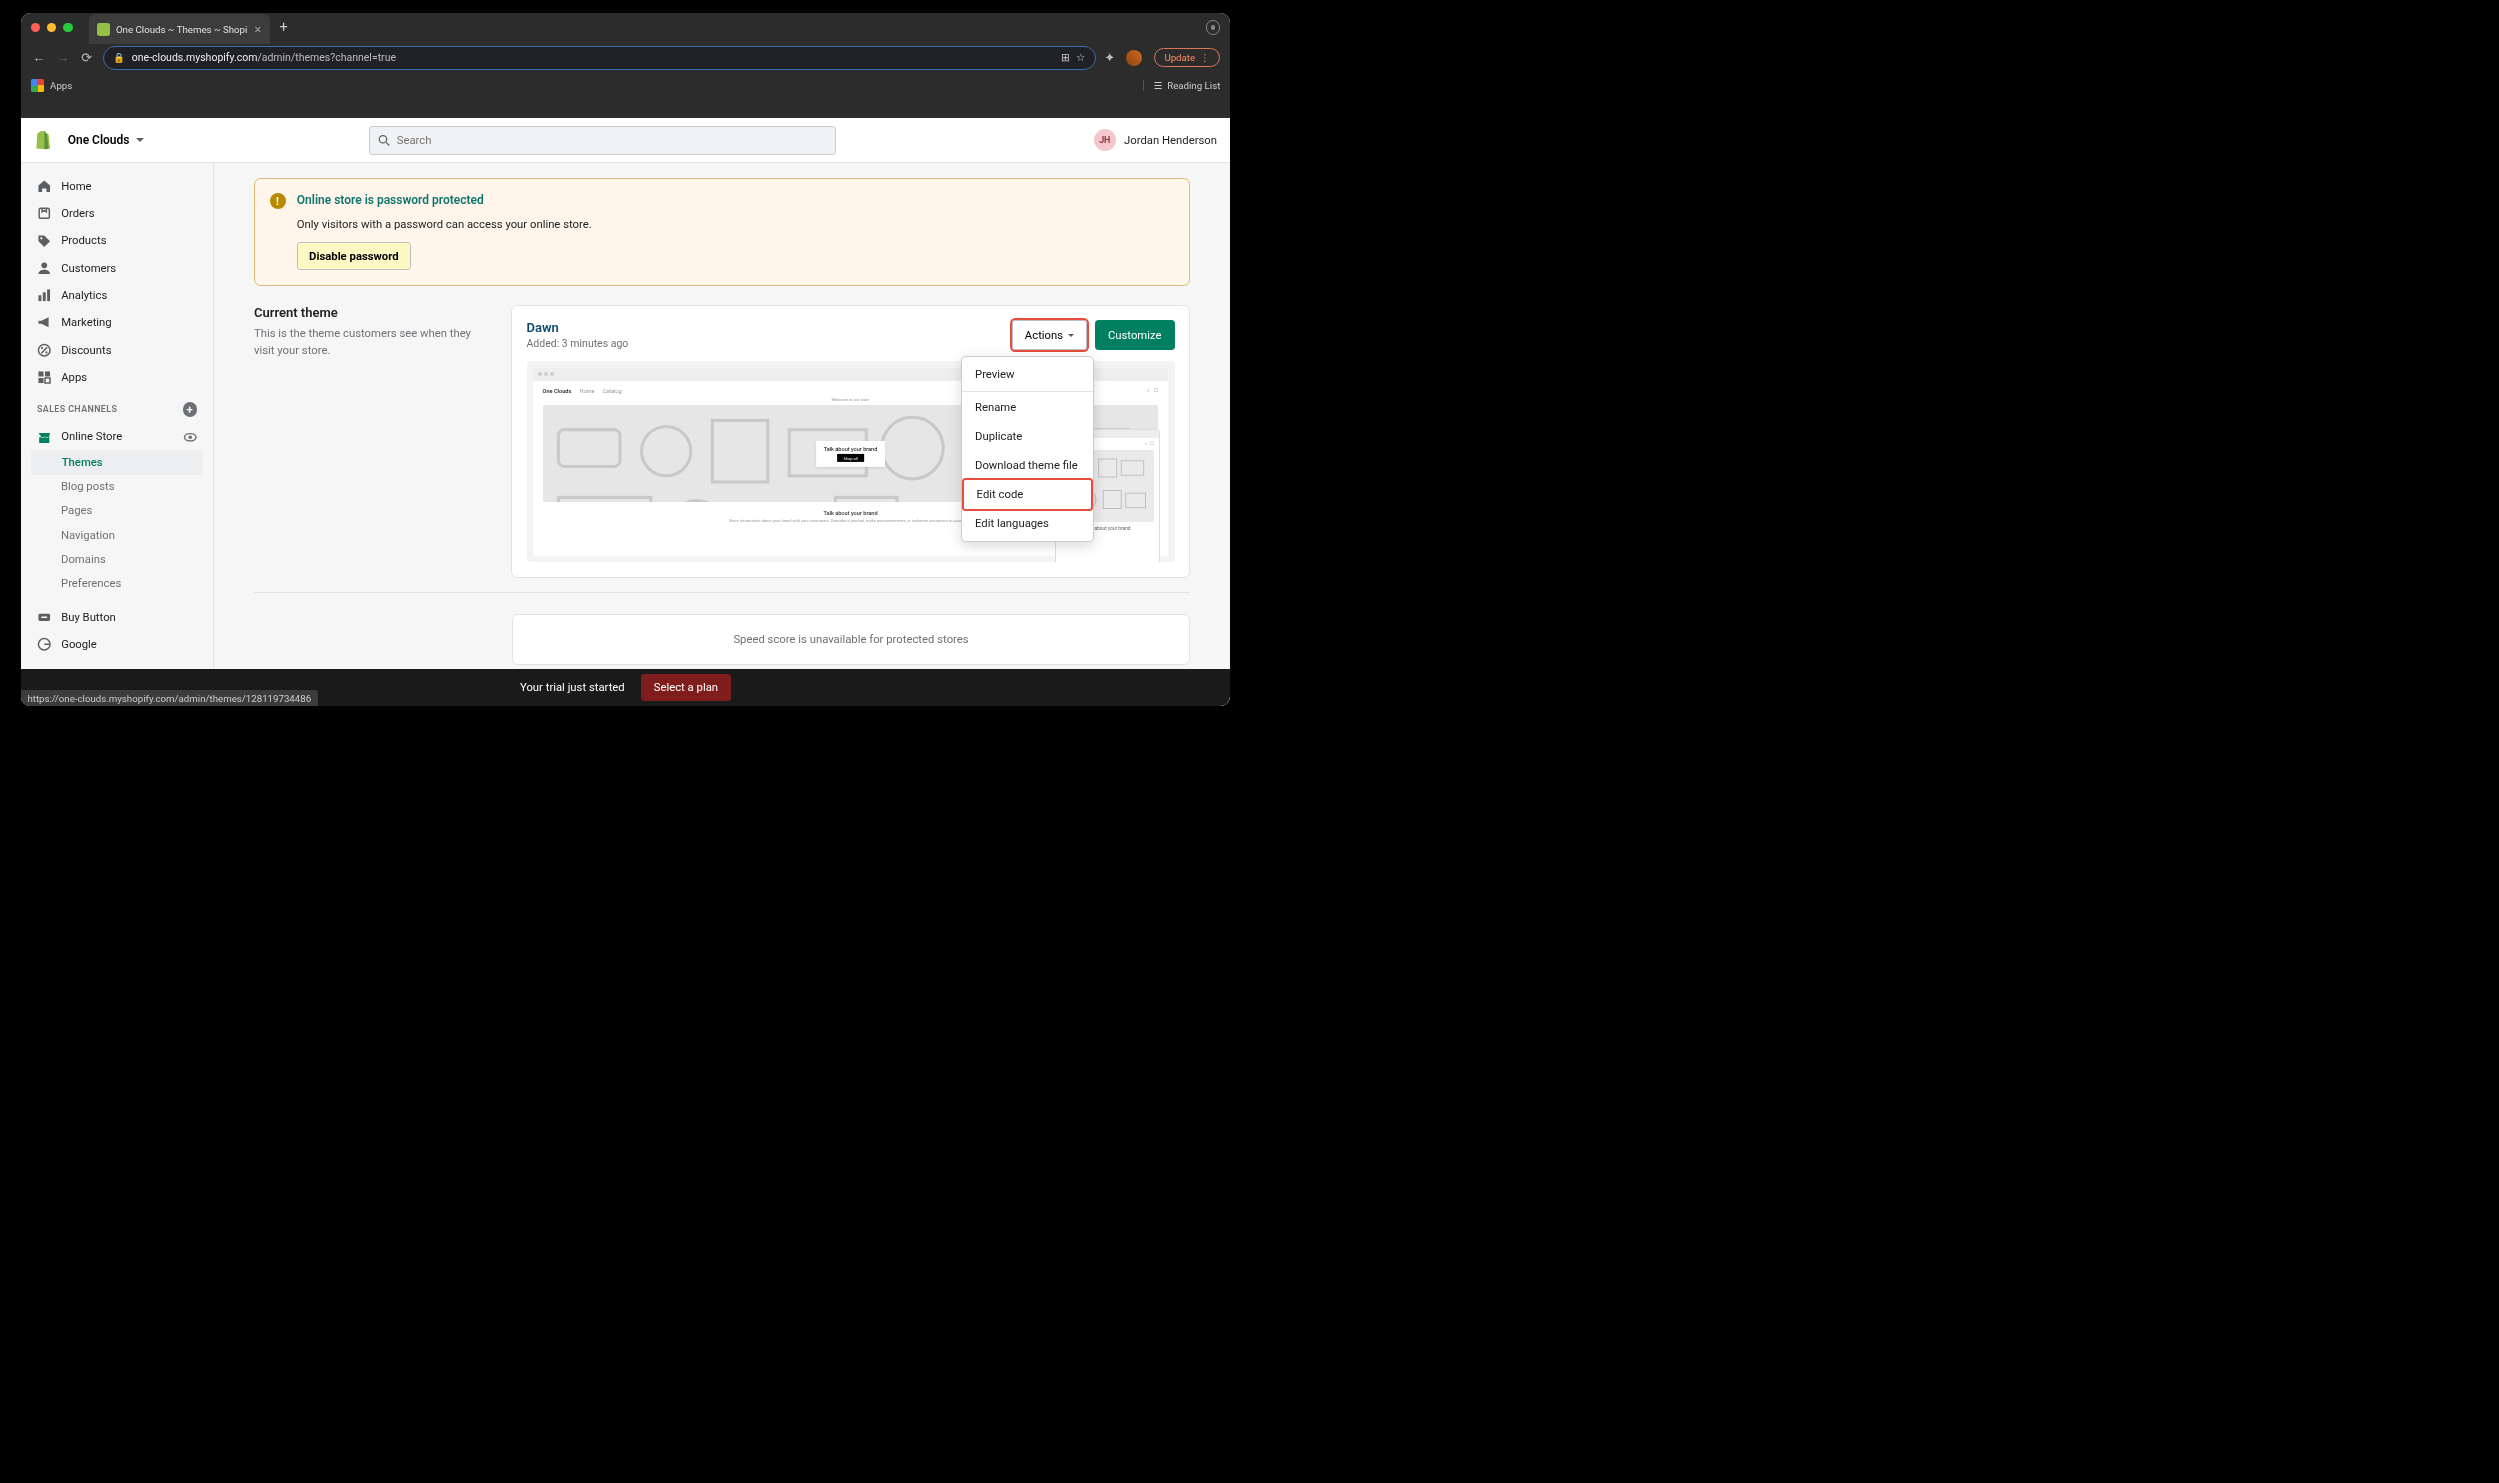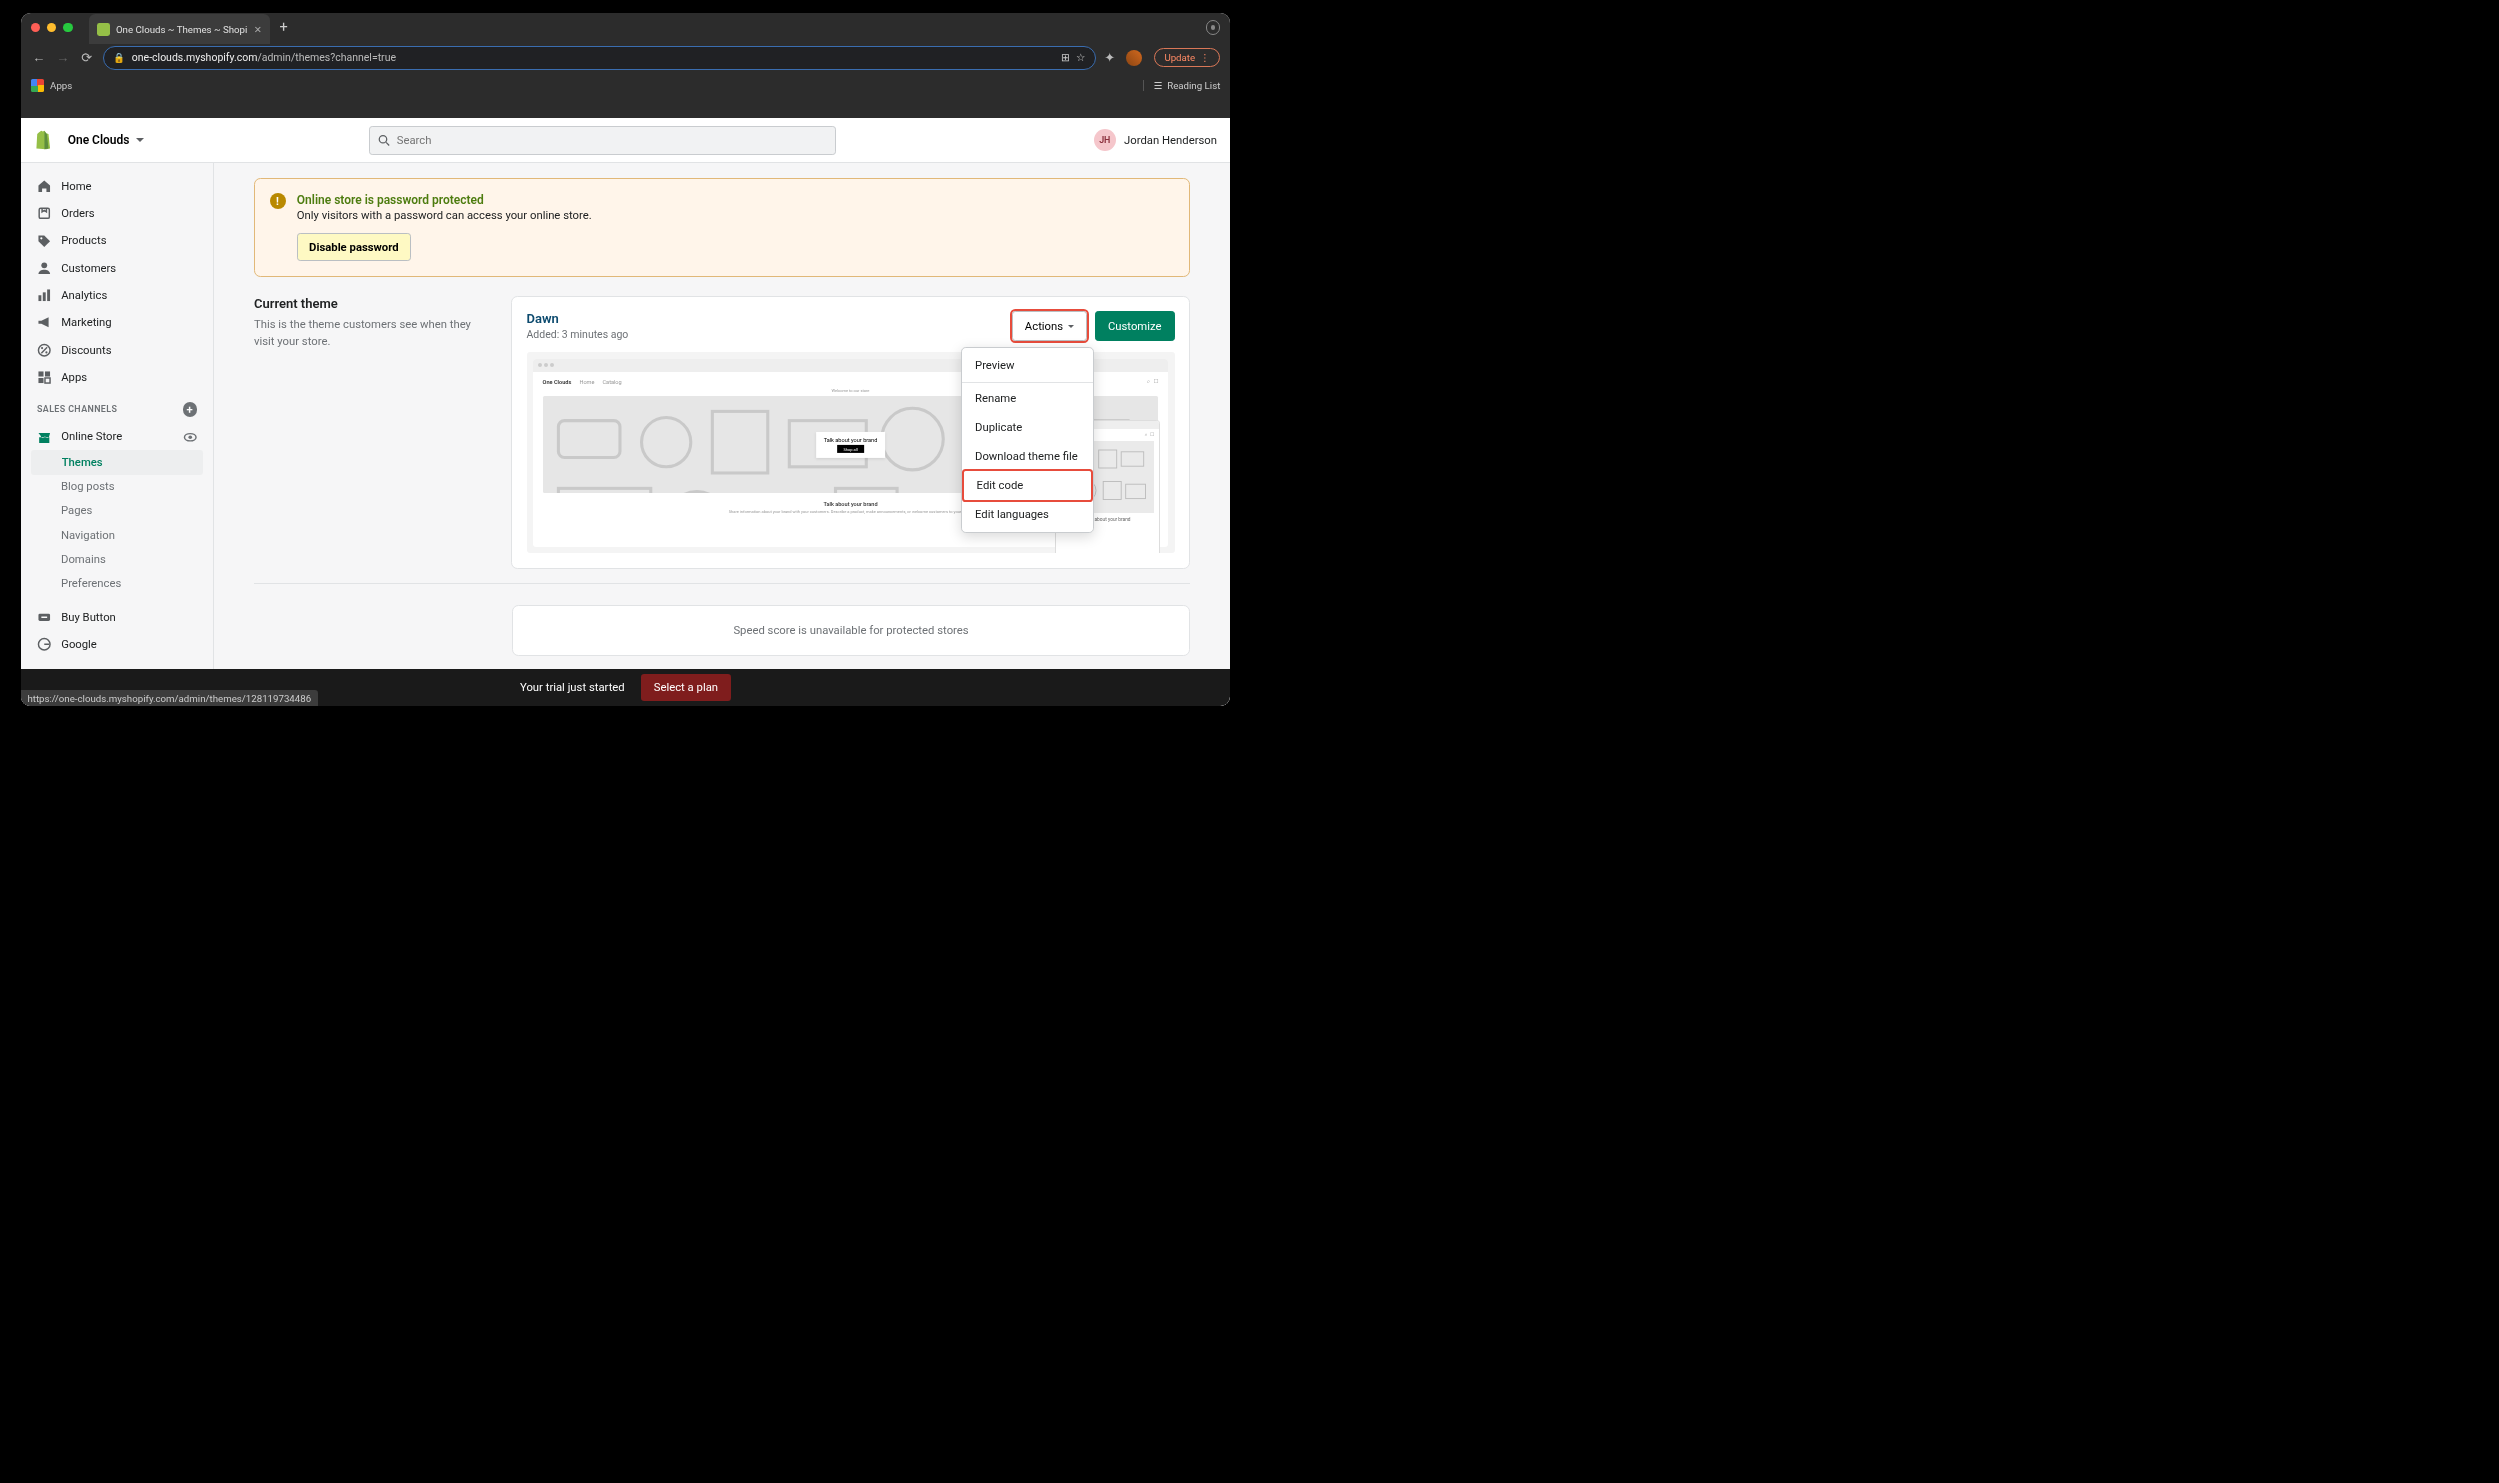--- a/index.html
+++ b/index.html
@@ -59,21 +59,21 @@
 .nav-sub { padding-left: 40px; font-size: 11.3px; color: #6d7175; padding-top: 5.6px; padding-bottom: 5.6px; cursor: pointer; }
 .nav-sub.active { background: #edeeef; color: #008060; font-weight: 500; border-radius: 3.2px; margin: 0 9.7px; padding-left: 31px; }
 .nav-header { font-size: 8.9px; font-weight: 600; color: #6d7175; padding: 11.3px 16px 6.4px; letter-spacing: 0.4px; display: flex; align-items: center; text-align: right; }
 .nav-header .plus { margin-left: auto; width: 14.5px; height: 14.5px; border-radius: 50%; background: #6d7175; color: #fff; display: flex; align-items: center; justify-content: center; font-size: 11.3px; cursor: pointer; }
 .eye-ico { margin-left: auto; color: #6d7175; }
 
 .content { flex: 1; padding: 14.5px 40px; overflow-y: auto; }
 
 .banner { background: #fff5ea; border: 0.8px solid #e1b878; border-radius: 6.4px; padding: 14.5px; display: flex; gap: 11.3px; margin-bottom: 19.3px; }
 .banner-ico { width: 16px; height: 16px; border-radius: 50%; background: #b98900; color: #fff; display: flex; align-items: center; justify-content: center; font-size: 10.5px; font-weight: bold; flex-shrink: 0; }
-.banner-title { font-weight: 600; font-size: 12px; color: #4d7c0f; margin-bottom: 2px; }
+.banner-title { font-weight: 600; font-size: 12px; color: #0f766e; margin-bottom: 11px; }
 .banner-text { font-size: 11.3px; color: #202223; margin-bottom: 11.3px; }
 .banner-btn { background: #fef9c3; border: 0.8px solid #babfc3; border-radius: 3.2px; padding: 6.4px 11.3px; font-size: 11.3px; cursor: pointer; font-weight: bold; }
 
 .theme-row { display: flex; gap: 32px; }
 .theme-info { width: 225px; }
 .theme-info h2 { font-size: 13px; font-weight: 600; margin-bottom: 6.4px; color: #202223; }
 .theme-info p { font-size: 11.3px; color: #6d7175; line-height: 1.5; }
 
 .theme-card { flex: 1; background: #fff; border: 0.8px solid #e1e3e5; border-radius: 6.4px; padding: 14.5px; position: relative; }
 .theme-card-top { display: flex; align-items: flex-start; margin-bottom: 11.3px; }

